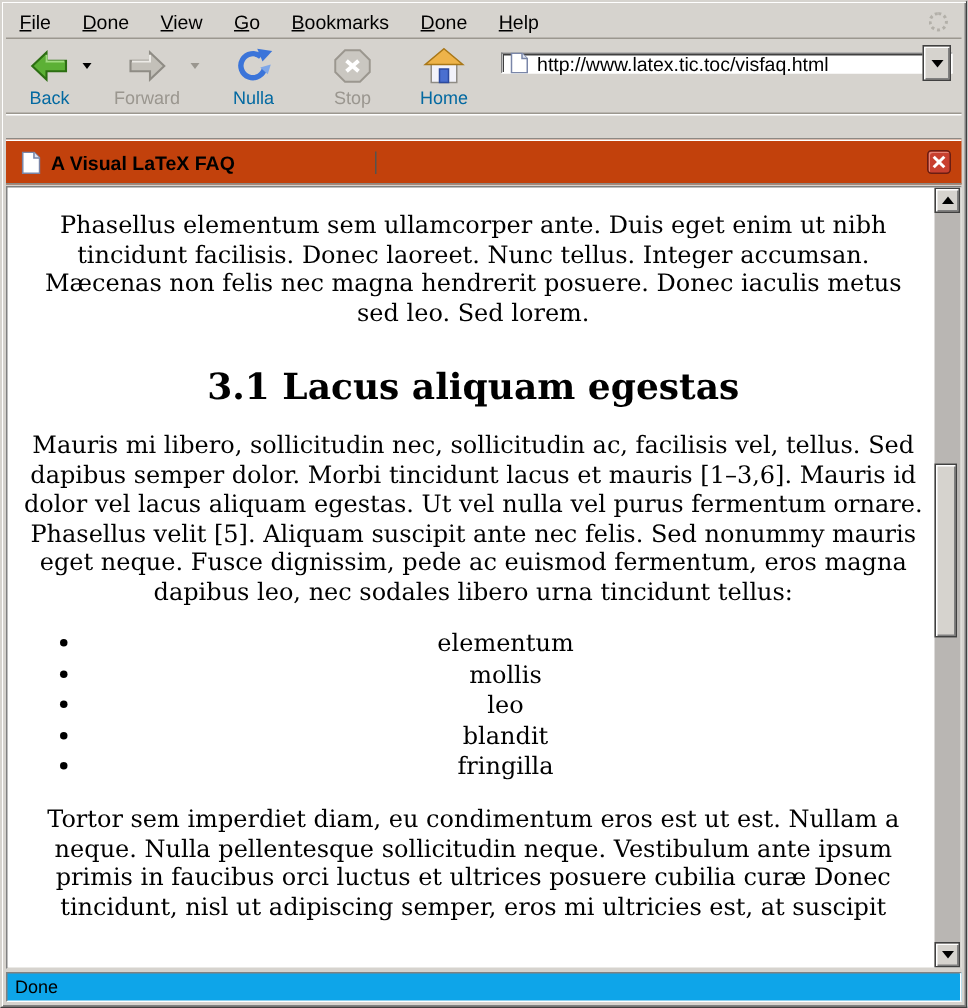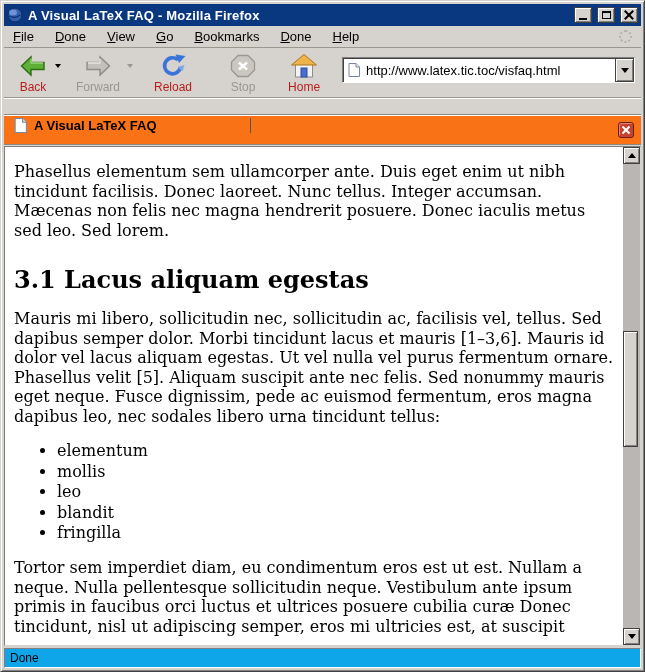--- a/index.html
+++ b/index.html
@@ -34,60 +34,60 @@
     padding:0 9px; gap:21px; border-bottom:1px solid #9b978f; }
   .menu-item{ display:inline-block; font-size:13px; color:#000; cursor:default; }
   .menu-item::first-letter{ text-decoration:underline; }
   .throbber{ margin-left:auto; width:13px; height:13px; border:2px dotted #b3b0a9;
     border-radius:50%; }
 
   
   .toolbar{ height:50px; flex:0 0 50px; display:flex; align-items:flex-start;
     padding:3px 4px 0 10px; border-bottom:1px solid #9b978f; }
   .tbtn{ display:flex; flex-direction:column; align-items:center; padding:2px 4px; }
-  .tbtn .lbl{ font-size:12px; margin-top:1px; color:#b91c1c; }
+  .tbtn .lbl{ font-size:12px; margin-top:1px; color:#0369a1; }
   .tbtn.disabled .lbl{ color:#9a968f; }
   .drop{ width:12px; height:30px; display:grid; place-items:center; }
   .tri{ width:0; height:0; border-left:3px solid transparent;
     border-right:3px solid transparent; border-top:4px solid #000; }
   .tri.gray{ border-top-color:#9a968f; }
   .spacer8{ width:8px;} .spacer14{ width:14px; }
 
-  .urlbar{ flex:1; margin:6px 2px 0 18px; height:26px; background:#fff;
+  .urlbar{ flex:1; margin:6px 2px 0 18px; height:14px; background:#fff;
     border:1px solid #808080; border-bottom-color:#fff; border-right-color:#fff;
     box-shadow: inset 1px 1px 0 #404040; display:flex; align-items:center; padding-left:5px; }
   .url-text{ font-size:13px; color:#000; flex:1; white-space:nowrap; overflow:hidden;
     padding-left:6px; }
   .url-drop{ width:19px; height:24px; background:#d6d3ce; border:1px solid #404040;
     box-shadow: inset 1px 1px 0 #fff, inset -1px -1px 0 #808080;
     display:grid; place-items:center; }
   .url-drop .tri{ border-left-width:4px; border-right-width:4px; border-top-width:5px; }
 
   
   .bookmarksbar{ height:17px; flex:0 0 17px; background:#d6d3ce;
     border-top:1px solid #fff; border-bottom:1px solid #8c8984; }
 
   
-  .tabbar{ height:30px; flex:0 0 30px; background:#f97316; border-top:1px solid #fff;
-    border-bottom:1px solid #8c8984; display:flex; align-items:flex-start;
+  .tabbar{ height:30px; flex:0 0 30px; background:#c2410c; border-top:1px solid #fff;
+    border-bottom:1px solid #8c8984; display:flex; align-items:center;
     position:relative; padding:2px 2px 1px 2px; }
   .tab{ width:245px; display:flex; align-items:center; gap:7px; padding:0 8px;
     border-right:1px solid #55534e; font-weight:bold; font-size:13px; color:#000; }
   .tab-close{ position:absolute; right:7px; top:6px; width:16px; height:16px;
     background:#c8402f; border:1px solid #6b1d12; border-radius:3px;
     box-shadow: inset 1px 1px 0 #e58273; display:grid; place-items:center; }
   .tab-close .x{ width:8px; height:8px; position:relative; }
   .tab-close .x::before,.tab-close .x::after{ content:""; position:absolute; left:3px; top:-1px;
     width:2px; height:10px; background:#fff; }
   .tab-close .x::before{ transform:rotate(45deg);} .tab-close .x::after{ transform:rotate(-45deg);}
 
   
   .content-outer{ flex:1; margin-top:1px; background:#fff;
     border:1px solid #808080; border-bottom-color:#d6d3ce; border-right-color:#d6d3ce;
-    display:flex; overflow:hidden; }
+    display:flex; overflow:hidden;text-align:center; }
   .page{ flex:1; overflow:hidden; padding:0 6px 0 9px;
     font-family:"DejaVu Serif", serif; font-size:16px; line-height:1.22; color:#000; }
   .page p{ margin:15px 0; }
   .page h2{ font-family:"DejaVu Serif", serif; font-size:24px; font-weight:bold;
     margin:25px 0 14px 0; }
   .page ul{ margin:15px 0; padding-left:43px; }
   .page li{ margin:1px 0; }
 
   
   .scrollbar{ width:17px; flex:0 0 17px; background:#b9b6b3; display:flex;
@@ -107,39 +107,20 @@
   
   .statusbar{ height:20px; flex:0 0 20px; margin-top:2px; background:#0ea5e9;
     border:1px solid #808080; border-bottom-color:#fff; border-right-color:#fff;
     display:flex; align-items:center; padding:0 5px; font-size:12px; color:#000; }
 </style>
 </head>
 <body>
 
 <div class="window">
 
-  <div class="titlebar">
-    <span class="app-icon">
-      <svg width="16" height="16" viewBox="0 0 16 16">
-        <circle cx="8" cy="8" r="7" fill="#2f5fae" stroke="#10275e"></circle>
-        <ellipse cx="6" cy="5.5" rx="4" ry="3" fill="#7aa0e0" opacity="0.8"></ellipse>
-        <path d="M2.5 9 q5 3 11 -1" stroke="#10306e" stroke-width="1.3" fill="none"></path>
-      </svg>
-    </span>
-    <span class="title-text">A Visual LaTeX FAQ - Mozilla Firefox</span>
-    <span class="winbtn">
-        <span class="glyph-min"></span>
-      </span>
-    <span class="winbtn">
-        <span class="glyph-max"></span>
-      </span>
-    <span class="winbtn">
-        <span class="glyph-x"></span>
-      </span>
-  </div>
 
   <div class="menubar">
     <span class="menu-item">File</span>
     <span class="menu-item">Done</span>
     <span class="menu-item">View</span>
     <span class="menu-item">Go</span>
     <span class="menu-item">Bookmarks</span>
     <span class="menu-item">Done</span>
     <span class="menu-item">Help</span>
     <span class="throbber"></span>
@@ -167,21 +148,21 @@
     <span class="drop">
         <span class="tri gray"></span>
       </span>
     <span class="spacer14"></span>
     <span class="tbtn">
       <svg width="30" height="26" viewBox="0 0 28 26">
         <path d="M21.5 14 a8 8 0 1 1 -2.6 -7.2" fill="none" stroke="#3b74d9" stroke-width="3.6"></path>
         <polygon points="16.5,1.5 26.5,3 20,10" fill="#3b74d9"></polygon>
         <polygon points="25.5,12 18.5,14 23.5,18.5" fill="#7fa7e8"></polygon>
       </svg>
-      <span class="lbl">Reload</span>
+      <span class="lbl">Nulla</span>
     </span>
     <span class="spacer14"></span>
       <span class="spacer14"></span>
     <span class="tbtn disabled">
       <svg width="30" height="26" viewBox="0 0 28 26">
         <polygon points="9,2.5 19,2.5 25.5,9 25.5,17 19,23.5 9,23.5 2.5,17 2.5,9" fill="#cac7c1" stroke="#9b978f" stroke-width="1.3"></polygon>
         <path d="M10 9.5 l8 7 M18 9.5 l-8 7" stroke="#ffffff" stroke-width="2.6"></path>
       </svg>
       <span class="lbl">Stop</span>
     </span>

